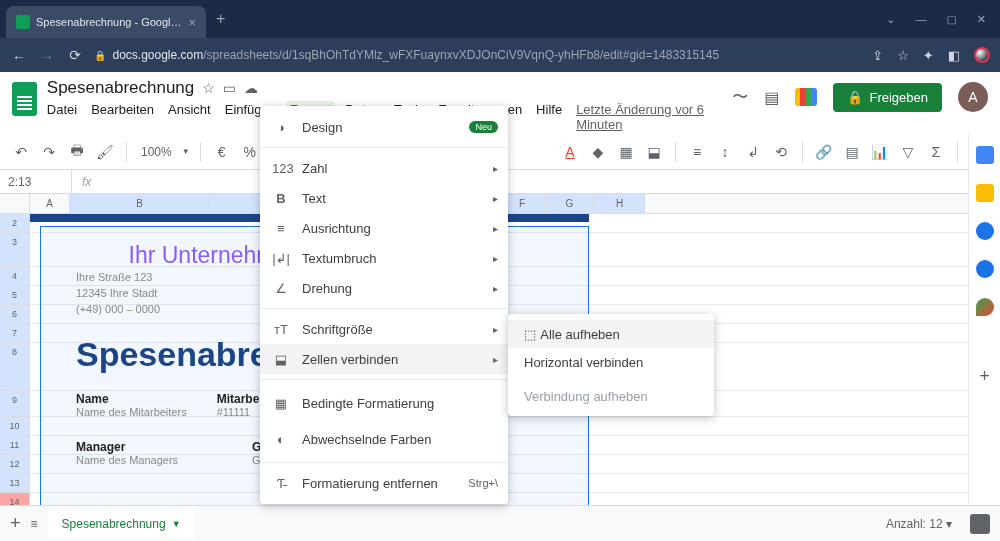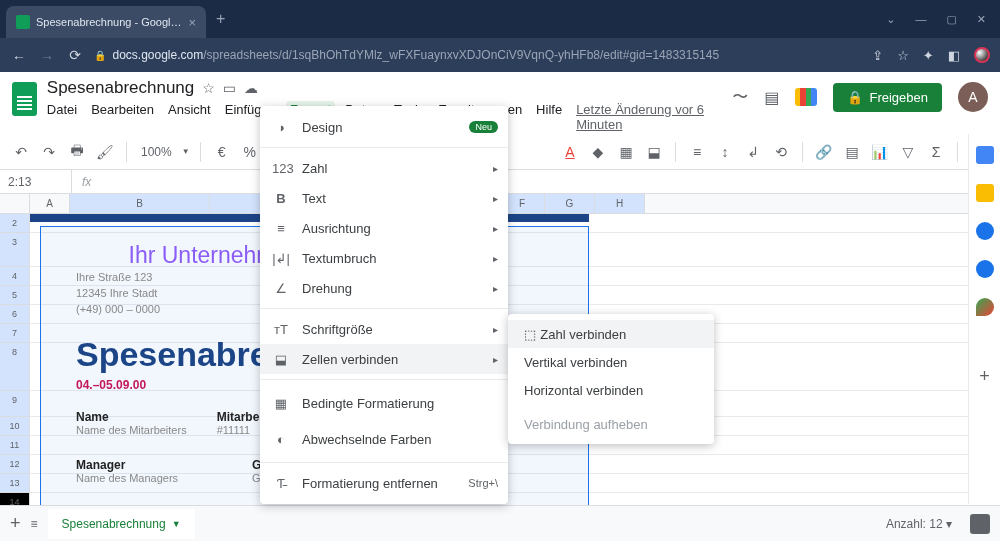--- a/index.html
+++ b/index.html
@@ -53,21 +53,21 @@
 .fx-label { padding: 0 10px; font-style: italic; color: #9aa0a6; }
 
 
 .grid-wrap { position: relative; height: 346px; overflow: hidden; }
 .col-headers { display: flex; height: 20px; background: #f8f9fa; border-bottom: 1px solid #dadce0; font-size: 10px; color: #5f6368; }
 .corner { width: 30px; border-right: 1px solid #dadce0; }
 .col-h { border-right: 1px solid #dadce0; text-align: center; line-height: 20px; }
 .col-h.sel { background: #d3e3fd; }
 .rows { position: relative; }
 .row { display: flex; height: 19px; }
-.row-h { width: 30px; border-right: 1px solid #dadce0; border-bottom: 1px solid #dadce0; background: #000000; font-size: 9px; color: #5f6368; text-align: center; line-height: 19px; }
+.row-h { width: 30px; border-right: 1px solid #dadce0; border-bottom: 1px solid #dadce0; background: #fca5a5; font-size: 9px; color: #5f6368; text-align: center; line-height: 19px; }
 .row-h.sel { background: #d3e3fd; }
 .cell-area { flex: 1; border-bottom: 1px solid #e8eaed; position: relative; }
 
 
 .sheet-content { position: absolute; left: 30px; top: 20px; }
 .bluebar { background: #1c4587; height: 8px; width: 559px; }
 .selection-box { position: absolute; left: 10px; top: 12px; width: 549px; height: 415px; border: 1px solid #1a73e8; background: rgba(26,115,232,0.06); pointer-events: none; }
 .company { color: #8b5cf6; font-size: 23px; font-weight: 400; text-align: center; }
 .addr { color: #888; font-size: 11px; line-height: 16px; }
 .big-title { color: #1c4587; font-size: 34px; font-weight: 700; }
@@ -296,21 +296,20 @@
 
   <div class="sheet-content">
     <div class="bluebar" style="margin-left:0;margin-top:0"></div>
     <div class="selection-box"></div>
     <div style="position:absolute;left:46px;top:28px">
       <div class="company">Ihr Unternehmen</div>
       <div class="addr">Ihre Straße 123</div>
       <div class="addr">12345 Ihre Stadt</div>
       <div class="addr">(+49) 000 – 0000</div>
       <div class="big-title" style="margin-top:18px">Spesenabre</div>
-      <div class="date-range" style="margin-top:4px">04.–05.09.00</div>
       <div style="display:flex;gap:30px;margin-top:18px">
         <div>
           <div class="field-label">Name</div>
           <div class="field-val">Name des Mitarbeiters</div>
         </div>
         <div>
           <div class="field-label">Mitarbe</div>
           <div class="field-val">#11111</div>
         </div>
       </div>
@@ -384,23 +383,22 @@
   <div class="fm-item">
       <span class="fm-icon">Ƭ̵</span>
       <span>Formatierung entfernen</span>
       <span class="fm-shortcut">Strg+\</span>
     </div>
 </div>
 
 <div class="sub-menu">
   <div class="sm-item hover">
       <span style="margin-right:4px">⬚</span>
-      <span>Zahl verbinden</span>
-    </div>
-  <div class="sm-item">Vertikal verbinden</div>
+      <span>Alle aufheben</span>
+    </div>
   <div class="sm-item">Horizontal verbinden</div>
   <div class="sm-item disabled">Verbindung aufheben</div>
 </div>
 
 <div class="side-panel">
   <div class="sp-icon sp-cal"></div>
   <div class="sp-icon sp-keep"></div>
   <div class="sp-icon sp-tasks"></div>
   <div class="sp-icon sp-contacts"></div>
   <div class="sp-icon sp-maps"></div>

